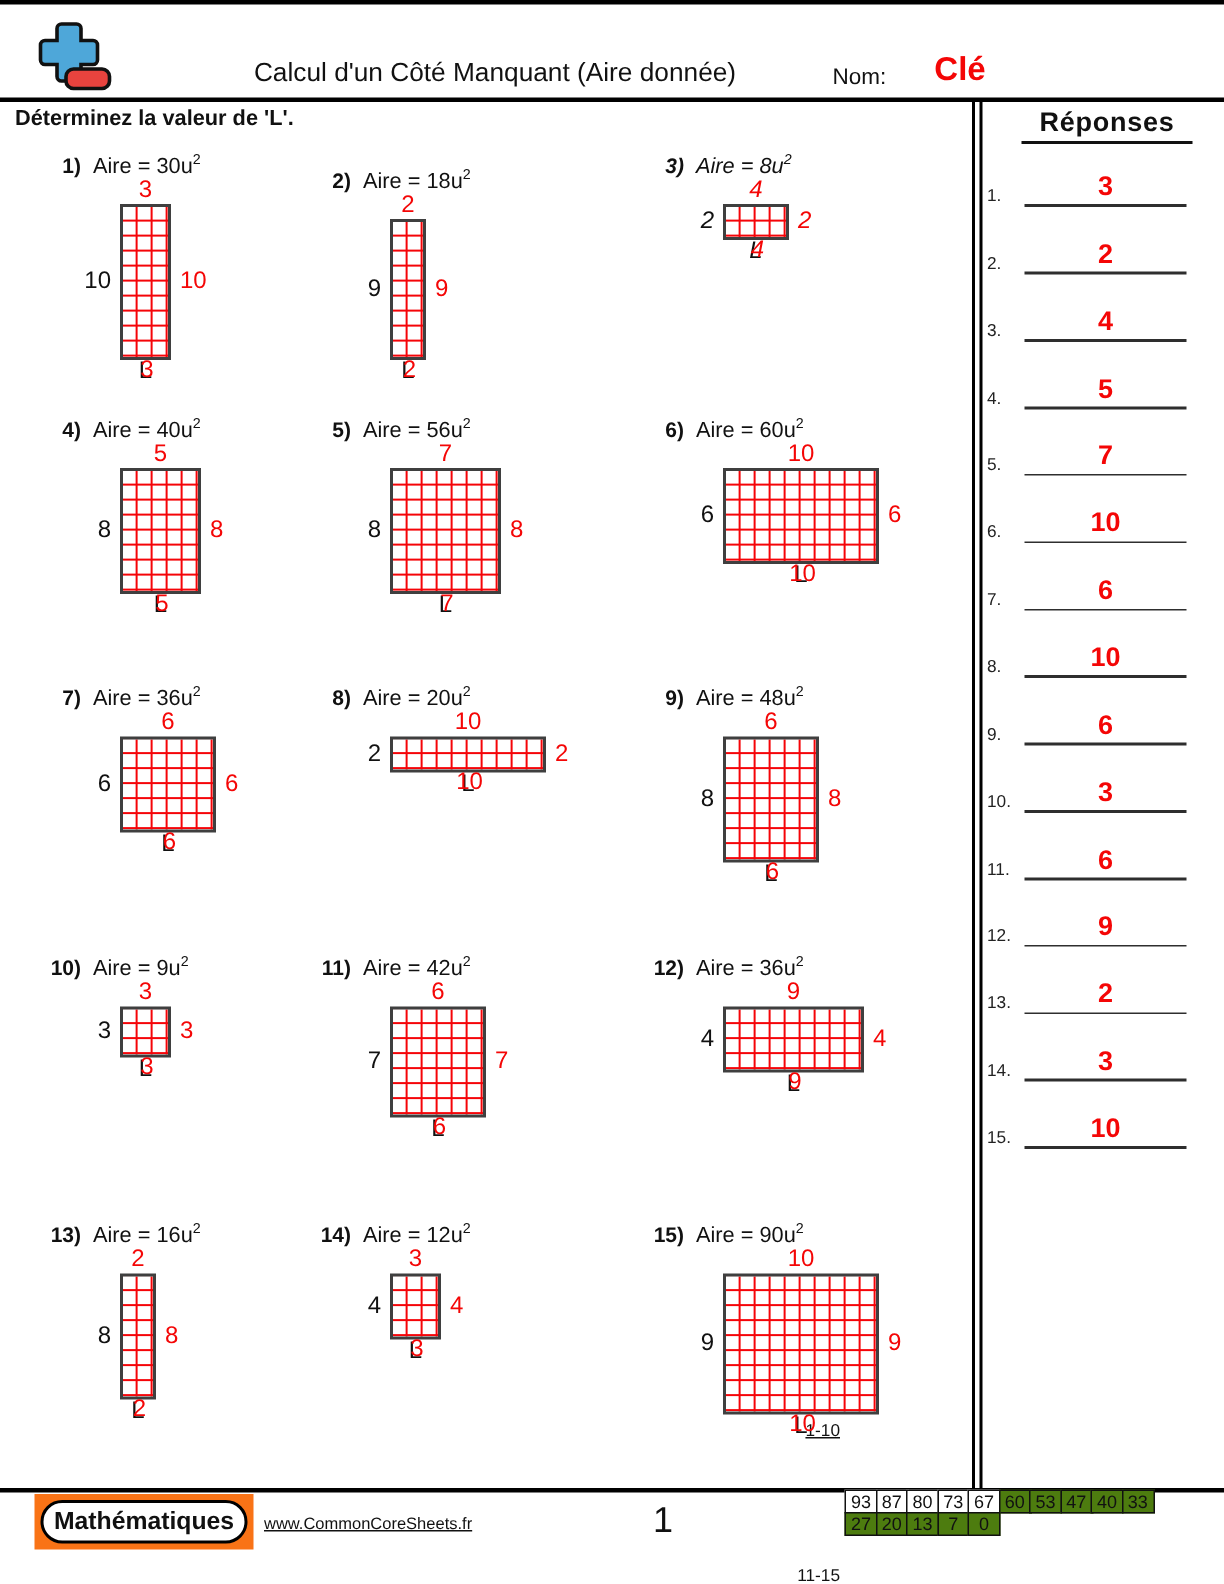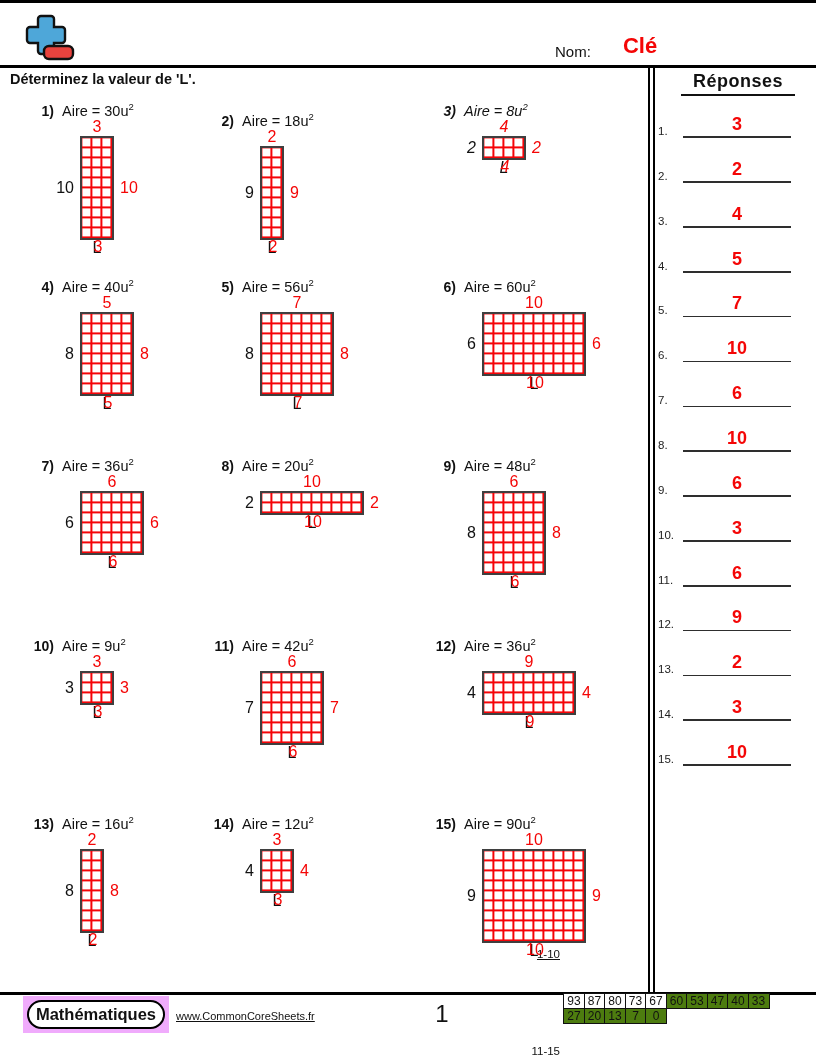--- a/index.html
+++ b/index.html
@@ -29,21 +29,21 @@
         background-image:linear-gradient(to right,#f50408 1.6px,transparent 1.6px),
                          linear-gradient(to bottom,#f50408 1.6px,transparent 1.6px);
         background-size:10px 10px;background-position:-1.6px -1.6px;}
   .lbl{position:absolute;width:44px;text-align:center;font-size:16px;height:19px;line-height:19px;}
   .lbl.red{color:#f40606;}
   .lbl.blk{color:#111;}
   .blbl{position:absolute;width:44px;height:19px;}
   .bl-unknown{position:absolute;left:0;top:0;width:44px;text-align:center;font-size:16px;color:#111;z-index:1;}
   .bl-answer{position:absolute;left:1px;top:-1px;width:44px;text-align:center;font-size:16px;color:#f40606;z-index:2;}
   .frule{position:absolute;left:0;top:992px;width:816px;height:2.5px;background:#000;}
-  .brand-box{position:absolute;left:23px;top:996px;width:146px;height:37px;background:#f0abfc;}
+  .brand-box{position:absolute;left:23px;top:996px;width:146px;height:37px;background:#f97316;}
   .brand-pill{position:absolute;left:4px;top:4px;right:4px;bottom:4px;background:#fff;
         border:2.5px solid #000;border-radius:16px;display:flex;align-items:center;justify-content:center;
         font-weight:bold;font-size:16.5px;}
   .website{position:absolute;left:176px;top:1010px;font-size:11px;text-decoration:underline;}
   .pageno{position:absolute;left:422px;top:1000px;width:40px;text-align:center;font-size:24px;}
   .score-label{position:absolute;width:58px;text-align:right;font-size:11.5px;line-height:15px;}
   .score-row{position:absolute;display:flex;}
   .score-cell{box-sizing:border-box;width:22px;height:15.5px;border:1.5px solid #111;margin-left:-1.5px;
         display:flex;align-items:center;justify-content:center;font-size:12px;background:#fff;}
   .score-cell:first-child{margin-left:0;}
@@ -53,20 +53,21 @@
 <body>
 
 <div class="page">
   <div class="top-bar"></div>
 
   <svg class="logo" width="52" height="50" viewBox="0 0 52 48">
     <path d="M17 3 a3 3 0 0 0 -3 3 v8 h-8 a3 3 0 0 0 -3 3 v10 a3 3 0 0 0 3 3 h8 v8 a3 3 0 0 0 3 3 h10 a3 3 0 0 0 3 -3 v-8 h8 a3 3 0 0 0 3 -3 v-10 a3 3 0 0 0 -3 -3 h-8 v-8 a3 3 0 0 0 -3 -3 z" fill="#4ea7d9" stroke="#111" stroke-width="2.4"></path>
     <rect x="20" y="33" width="29" height="13" rx="5" fill="#e8433e" stroke="#111" stroke-width="2.4"></rect>
   </svg>
 
+  <div class="title">Calcul d'un Côté Manquant (Aire donnée)</div>
   <div class="nom">Nom:</div>
   <div class="cle">Clé</div>
   <div class="hrule"></div>
   <div class="instruction">Déterminez la valeur de 'L'.</div>
 
   <div class="vline v1"></div>
   <div class="vline v2"></div>
 
   <div class="answers-title">Réponses</div>
   <div id="answers">

